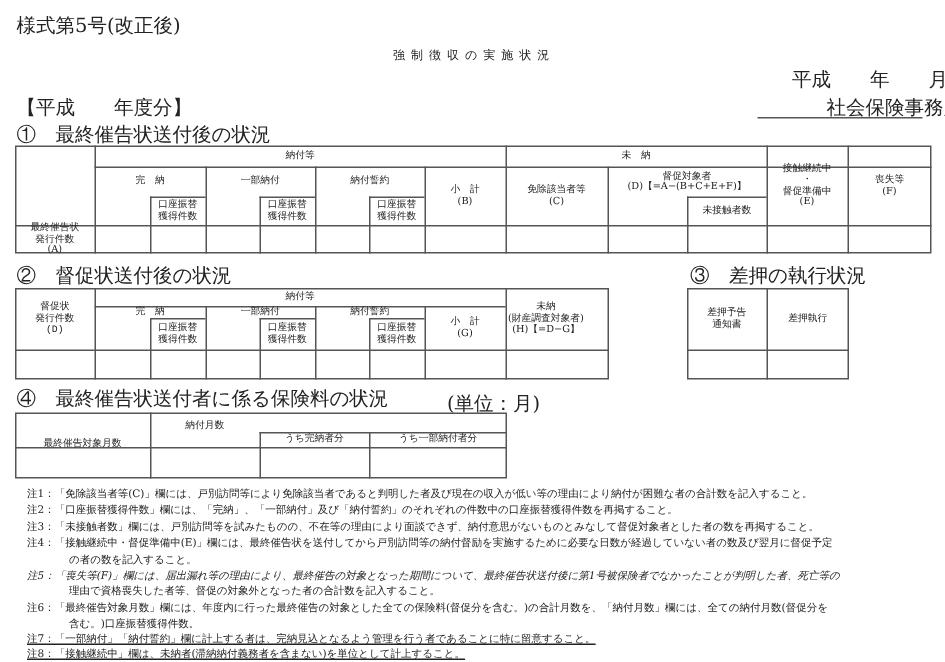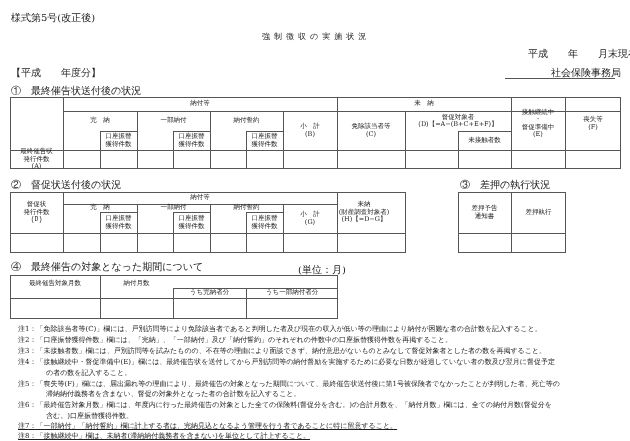--- a/index.html
+++ b/index.html
@@ -1,19 +1,19 @@
 <!DOCTYPE html>
 <html><head>
 <meta charset="utf-8">
 <style>
   html, body { margin:0; padding:0; background:#ffffff; }
   body { width:630px; height:441px; position:relative; overflow:hidden;
          font-family:"DejaVu Serif", "Liberation Serif", serif; color:#222; }
   .abs { position:absolute; white-space:nowrap; }
-  .t7 { font-size:10px; line-height:8px; }
+  .t7 { font-size:13px; line-height:8px; }
   .title { font-size:8px; letter-spacing:4px; }
   .box { position:absolute; border:1px solid #555; box-sizing:border-box; }
   .hl { position:absolute; height:0; border-top:1px solid #555; }
   .vl { position:absolute; width:0; border-left:1px solid #555; }
   .cell { position:absolute; display:flex; align-items:center; justify-content:center;
           text-align:center; font-size:6.5px; line-height:7.5px; white-space:pre-line; }
   .note { position:absolute; left:18px; font-size:7px; line-height:8px; white-space:nowrap; }
   .note.indent { left:46px; }
   .ul { text-decoration:underline; }
   .underline-bar { position:absolute; height:0; border-top:1px solid #555; }
@@ -121,40 +121,40 @@
 <div class="abs t7" style="left:460px;top:181px;">③　差押の執行状況</div>
 <div>
   <div class="box" style="left:458px;top:192px;width:108px;height:61px;"></div>
   <div class="hl" style="left:458px;top:233px;width:108px;"></div>
   <div class="vl" style="left:511px;top:192px;height:61px;"></div>
   <div class="cell" style="left:458px;top:192px;width:53px;height:41px;">差押予告
 通知書</div>
   <div class="cell" style="left:511px;top:192px;width:55px;height:41px;">差押執行</div>
 </div>
 
-<div class="abs t7" style="left:11px;top:263px;">④　最終催告の対象となった期間について</div>
+<div class="abs t7" style="left:11px;top:263px;">④　最終催告状送付者に係る保険料の状況</div>
 <div class="abs t7" style="left:298px;top:266px;">(単位：月)</div>
 <div>
   <div class="box" style="left:10px;top:275px;width:328px;height:44px;"></div>
   <div class="hl" style="left:173px;top:288px;width:165px;"></div>
   <div class="hl" style="left:10px;top:298px;width:328px;"></div>
   <div class="vl" style="left:100px;top:275px;height:44px;"></div>
   <div class="vl" style="left:173px;top:288px;height:31px;"></div>
   <div class="vl" style="left:246px;top:288px;height:31px;"></div>
-  <div class="cell" style="left:10px;top:275px;width:90px;height:18px;">最終催告対象月数</div>
+  <div class="cell" style="left:10px;top:287px;width:90px;height:18px;">最終催告対象月数</div>
   <div class="cell" style="left:100px;top:275px;width:73px;height:18px;">納付月数</div>
   <div class="cell" style="left:173px;top:288px;width:73px;height:10px;">うち完納者分</div>
   <div class="cell" style="left:246px;top:288px;width:92px;height:10px;">うち一部納付者分</div>
 </div>
 
 <div>
   <div class="note" style="top:325px;">注1：「免除該当者等(C)」欄には、戸別訪問等により免除該当者であると判明した者及び現在の収入が低い等の理由により納付が困難な者の合計数を記入すること。</div>
   <div class="note" style="top:336px;">注2：「口座振替獲得件数」欄には、「完納」、「一部納付」及び「納付誓約」のそれぞれの件数中の口座振替獲得件数を再掲すること。</div>
   <div class="note" style="top:347px;">注3：「未接触者数」欄には、戸別訪問等を試みたものの、不在等の理由により面談できず、納付意思がないものとみなして督促対象者とした者の数を再掲すること。</div>
   <div class="note" style="top:358px;">注4：「接触継続中・督促準備中(E)」欄には、最終催告状を送付してから戸別訪問等の納付督励を実施するために必要な日数が経過していない者の数及び翌月に督促予定</div>
   <div class="note indent" style="top:369px;">の者の数を記入すること。</div>
-  <div class="note" style="top:380px;">注5：「喪失等(F)」欄には、届出漏れ等の理由により、最終催告の対象となった期間について、最終催告状送付後に第1号被保険者でなかったことが判明した者、死亡等の</div>
-  <div class="note indent" style="top:390px;">滞納納付義務者を含まない、督促の対象外となった者の合計数を記入すること。</div>
+  <div class="note" style="top:380px;font-style:italic;">注5：「喪失等(F)」欄には、届出漏れ等の理由により、最終催告の対象となった期間について、最終催告状送付後に第1号被保険者でなかったことが判明した者、死亡等の</div>
+  <div class="note indent" style="top:390px;">理由で資格喪失した者等、督促の対象外となった者の合計数を記入すること。</div>
   <div class="note" style="top:401px;">注6：「最終催告対象月数」欄には、年度内に行った最終催告の対象とした全ての保険料(督促分を含む。)の合計月数を、「納付月数」欄には、全ての納付月数(督促分を</div>
   <div class="note indent" style="top:412px;">含む。)口座振替獲得件数。</div>
   <div class="note ul" style="top:422px;">注7：「一部納付」「納付誓約」欄に計上する者は、完納見込となるよう管理を行う者であることに特に留意すること。</div>
   <div class="note ul" style="top:432px;">注8：「接触継続中」欄は、未納者(滞納納付義務者を含まない)を単位として計上すること。</div>
 </div>
 
 </body></html>

